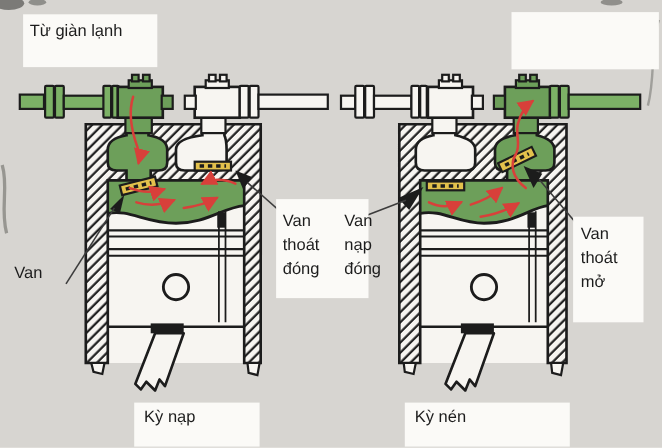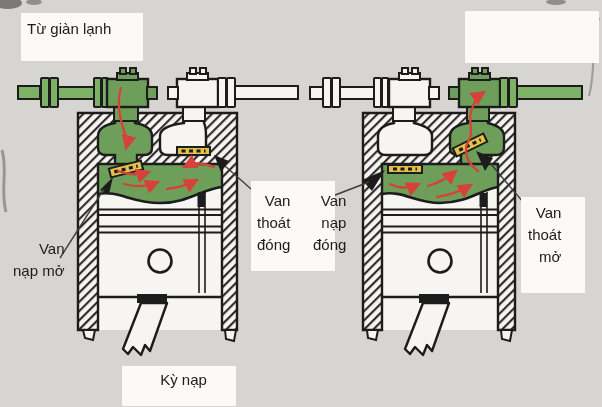--- a/index.html
+++ b/index.html
@@ -22,21 +22,21 @@
   .hatchfill{fill:url(#hx);fill-rule:evenodd;stroke:var(--ink);stroke-width:2.4;}
   .pat-line{stroke:var(--ink);stroke-width:2;}
   .arrow{stroke:var(--red);stroke-width:2.3;fill:none;stroke-linecap:round;}
   .mred{fill:var(--red);}
   .leader{stroke:#3c3c3c;stroke-width:1.4;}
   .reed-dash{stroke:var(--ink);stroke-width:3.2;stroke-dasharray:4 3.5;}
   .ringline{stroke:var(--ink);stroke-width:2;}
   .thinline{stroke:var(--ink);stroke-width:1.6;}
 
   .lbl{position:absolute;font-size:15px;line-height:22px;white-space:nowrap;}
-  .lbl span{display:block;text-align:right;}
+  .lbl span{display:block;}
   .box{position:absolute;background:var(--label_bg,#fbfaf7);}
   .cap{padding:5px 0 0 9px;font-size:15px;}
 </style>
 </head>
 <body>
 
 <div class="stage">
 
   <svg class="draw" width="602" height="407" viewBox="0 0 602 407">
     <defs>
@@ -233,21 +233,20 @@
   <div class="lbl" style="left:27px;top:18px;">
     <span>Từ giàn lạnh</span>
   </div>
 
   <div class="box" style="left:465px;top:11px;width:134px;height:52px;"></div>
   <div class="lbl" style="left:472px;top:14px;">
   </div>
 
   <div class="lbl" style="left:13px;top:238px;">
     <span>Van</span>
-    <span>nạp mở</span>
   </div>
 
   <div class="box" style="left:251px;top:181px;width:84px;height:90px;"></div>
   <div class="lbl" style="left:257px;top:190px;">
     <span>Van</span>
     <span>thoát</span>
     <span>đóng</span>
   </div>
   <div class="lbl" style="left:313px;top:190px;">
     <span>Van</span>
@@ -255,16 +254,19 @@
     <span>đóng</span>
   </div>
 
   <div class="box" style="left:521px;top:197px;width:64px;height:96px;"></div>
   <div class="lbl" style="left:528px;top:202px;">
     <span>Van</span>
     <span>thoát</span>
     <span>mở</span>
   </div>
 
-  <div class="box cap" style="left:122px;top:366px;width:105px;height:35px;text-align:center;">
+  <div class="box cap" style="left:122px;top:366px;width:105px;height:35px;">
     <span>Kỳ nạp</span>
   </div>
+  <div class="box cap" style="left:368px;top:366px;width:141px;height:35px;">
+    <span>Kỳ nén</span>
+  </div>
 </div>
 
 </body></html>

